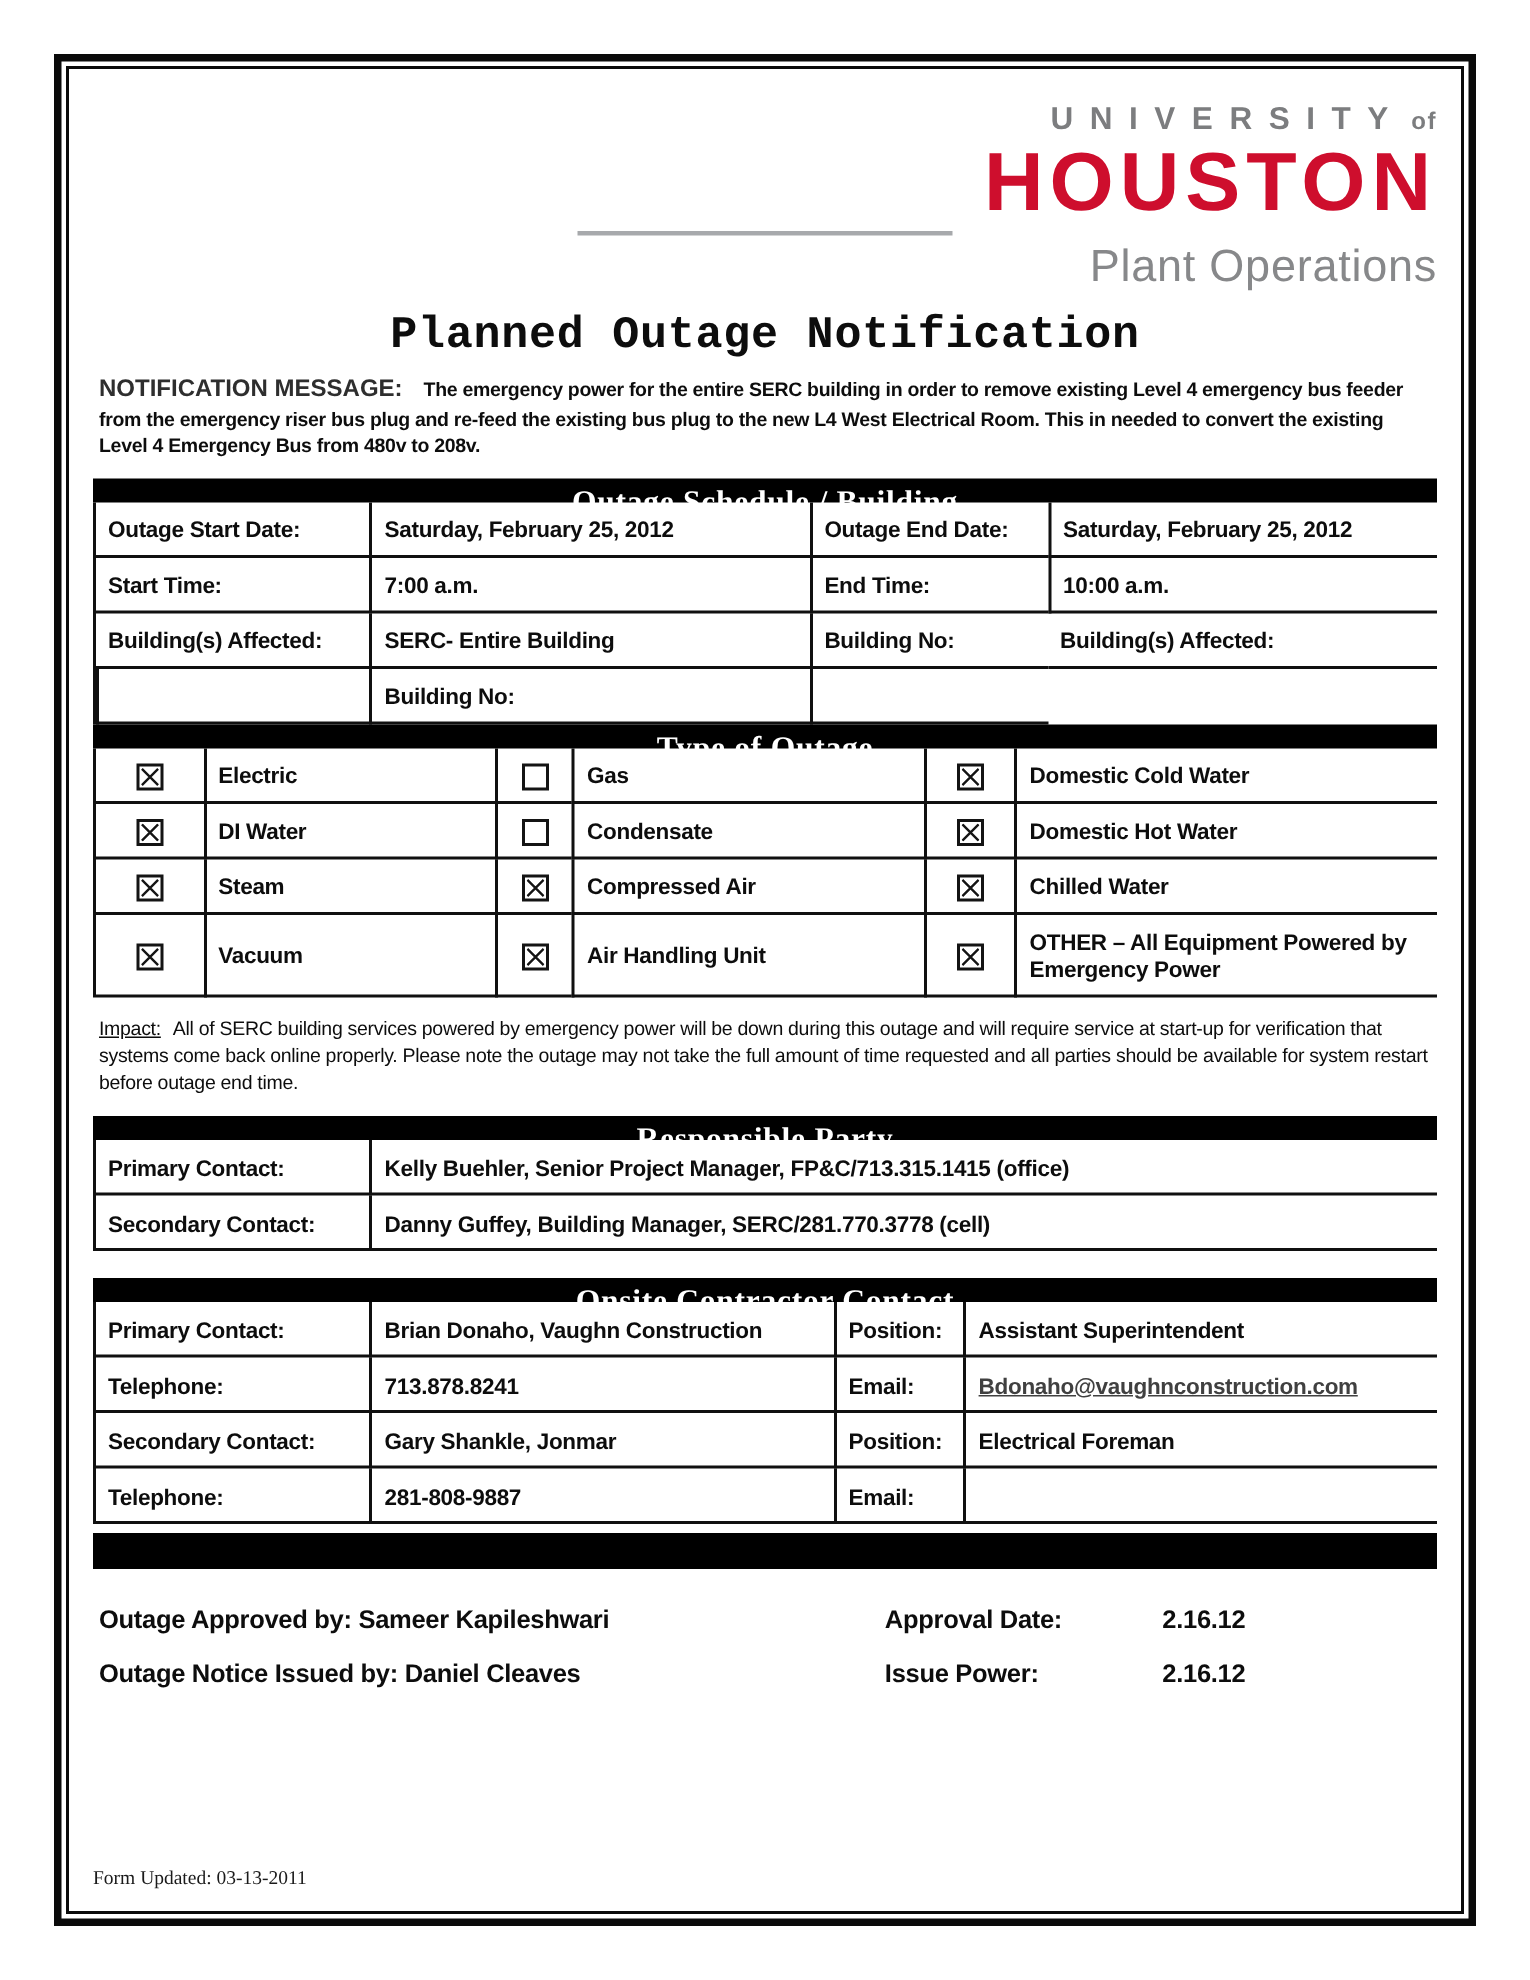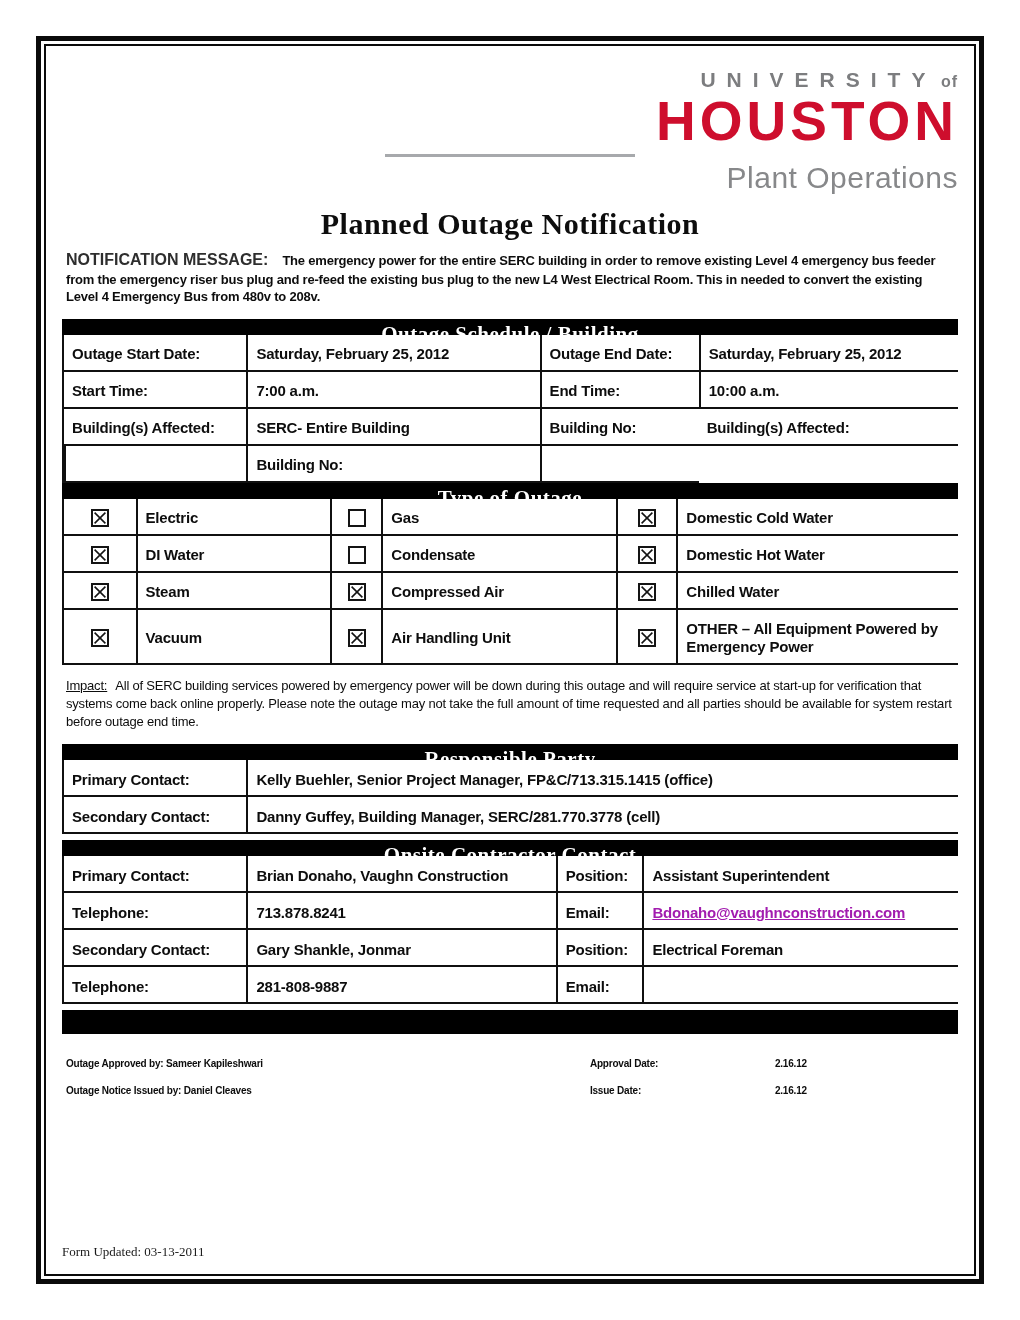--- a/index.html
+++ b/index.html
@@ -23,21 +23,21 @@
   }
   .logo-of { color:#7c7d7f; font-size:16px; font-weight:bold; letter-spacing:1px; }
   .logo-houston {
     color:#ce0e2d; font-size:55px; font-weight:bold; letter-spacing:4px;
     line-height:1.0; margin-top:2px;
   }
   .logo-rule { width:250px; height:3px; background:#a7a9ac; margin:5px auto 4px auto; }
   .logo-subtitle { color:#87888a; font-size:30px; letter-spacing:0.5px; }
 
   .doc-title {
-    text-align:center; font-family:Liberation Serif, serif;
+    text-align:center; font-family:Liberation Mono, monospace;
     font-size:30px; font-weight:bold; margin-top:12px; letter-spacing:0.5px;
   }
 
   
   .notification { margin:8px 4px 0 4px; font-size:13px; font-weight:bold; line-height:1.35; letter-spacing:-0.2px; }
   .notification .nm-label { font-size:16px; color:#2e2e2e; letter-spacing:0; margin-right:14px; }
 
   
   .bar {
     background:#000; color:#fff; text-align:center;
@@ -65,24 +65,24 @@
     width:18px; height:18px; border:2px solid #141414; background:#fff;
     display:flex; align-items:center; justify-content:center;
   }
   .cbx svg { width:12px; height:12px; }
   .cbx[data-checked="false"] svg { visibility:hidden; }
 
   
   .impact { margin:12px 4px 0 4px; font-size:13px; font-weight:normal; line-height:1.4; letter-spacing:-0.2px; }
   .impact .imp-label { text-decoration:underline; margin-right:8px; }
 
-  a.email-link, .link { color:#a21caf; text-decoration:underline; cursor:pointer; }
-
-  
-  .approval { margin-top:16px; font-size:10px; font-weight:bold; letter-spacing:-0.2px; }
+  a.email-link, .link { color:#404040; text-decoration:underline; cursor:pointer; }
+
+  
+  .approval { margin-top:16px; font-size:17px; font-weight:bold; letter-spacing:-0.2px; }
   .approval-row { display:flex; padding:8px 4px; }
   .approval-left { width:59%; }
   .approval-right { display:flex; }
   .approval-right .ap-label { width:185px; }
 
   .footer {
     margin-top:auto; text-align:left; padding-right:38px; padding-bottom:4px;
     font-family:"Liberation Serif", serif; font-size:13px; color:#1a1a1a;
   }
 </style>
@@ -239,21 +239,21 @@
   </div>
 
   <div class="bar mt">Responsible Party</div>
   <div class="tbl tbl-resp">
     <div class="cell">Primary Contact:</div>
     <div class="cell vsep">Kelly Buehler, Senior Project Manager, FP&amp;C/713.315.1415 (office)</div>
     <div class="cell">Secondary Contact:</div>
     <div class="cell vsep">Danny Guffey, Building Manager, SERC/281.770.3778 (cell)</div>
   </div>
 
-  <div class="bar" style="margin-top:6px;">Onsite Contractor Contact</div>
+  <div class="bar" style="margin-top:18px;">Onsite Contractor Contact</div>
   <div class="tbl tbl-contract">
     <div class="cell">Primary Contact:</div>
     <div class="cell vsep">Brian Donaho, Vaughn Construction</div>
     <div class="cell vsep">Position:</div>
     <div class="cell vsep">Assistant Superintendent</div>
 
     <div class="cell">Telephone:</div>
     <div class="cell vsep">713.878.8241</div>
     <div class="cell vsep">Email:</div>
     <div class="cell vsep">
@@ -283,21 +283,21 @@
         <span class="ap-label">Approval Date:</span>
         <span>2.16.12</span>
       </div>
     </div>
     <div class="approval-row">
       <div class="approval-left">
         <span>Outage Notice Issued by:</span>
         <span>Daniel Cleaves</span>
       </div>
       <div class="approval-right">
-        <span class="ap-label">Issue Date:</span>
+        <span class="ap-label">Issue Power:</span>
         <span>2.16.12</span>
       </div>
     </div>
   </div>
 
   <div class="footer">Form Updated: 03-13-2011</div>
 
 </div>
 </div>
 

